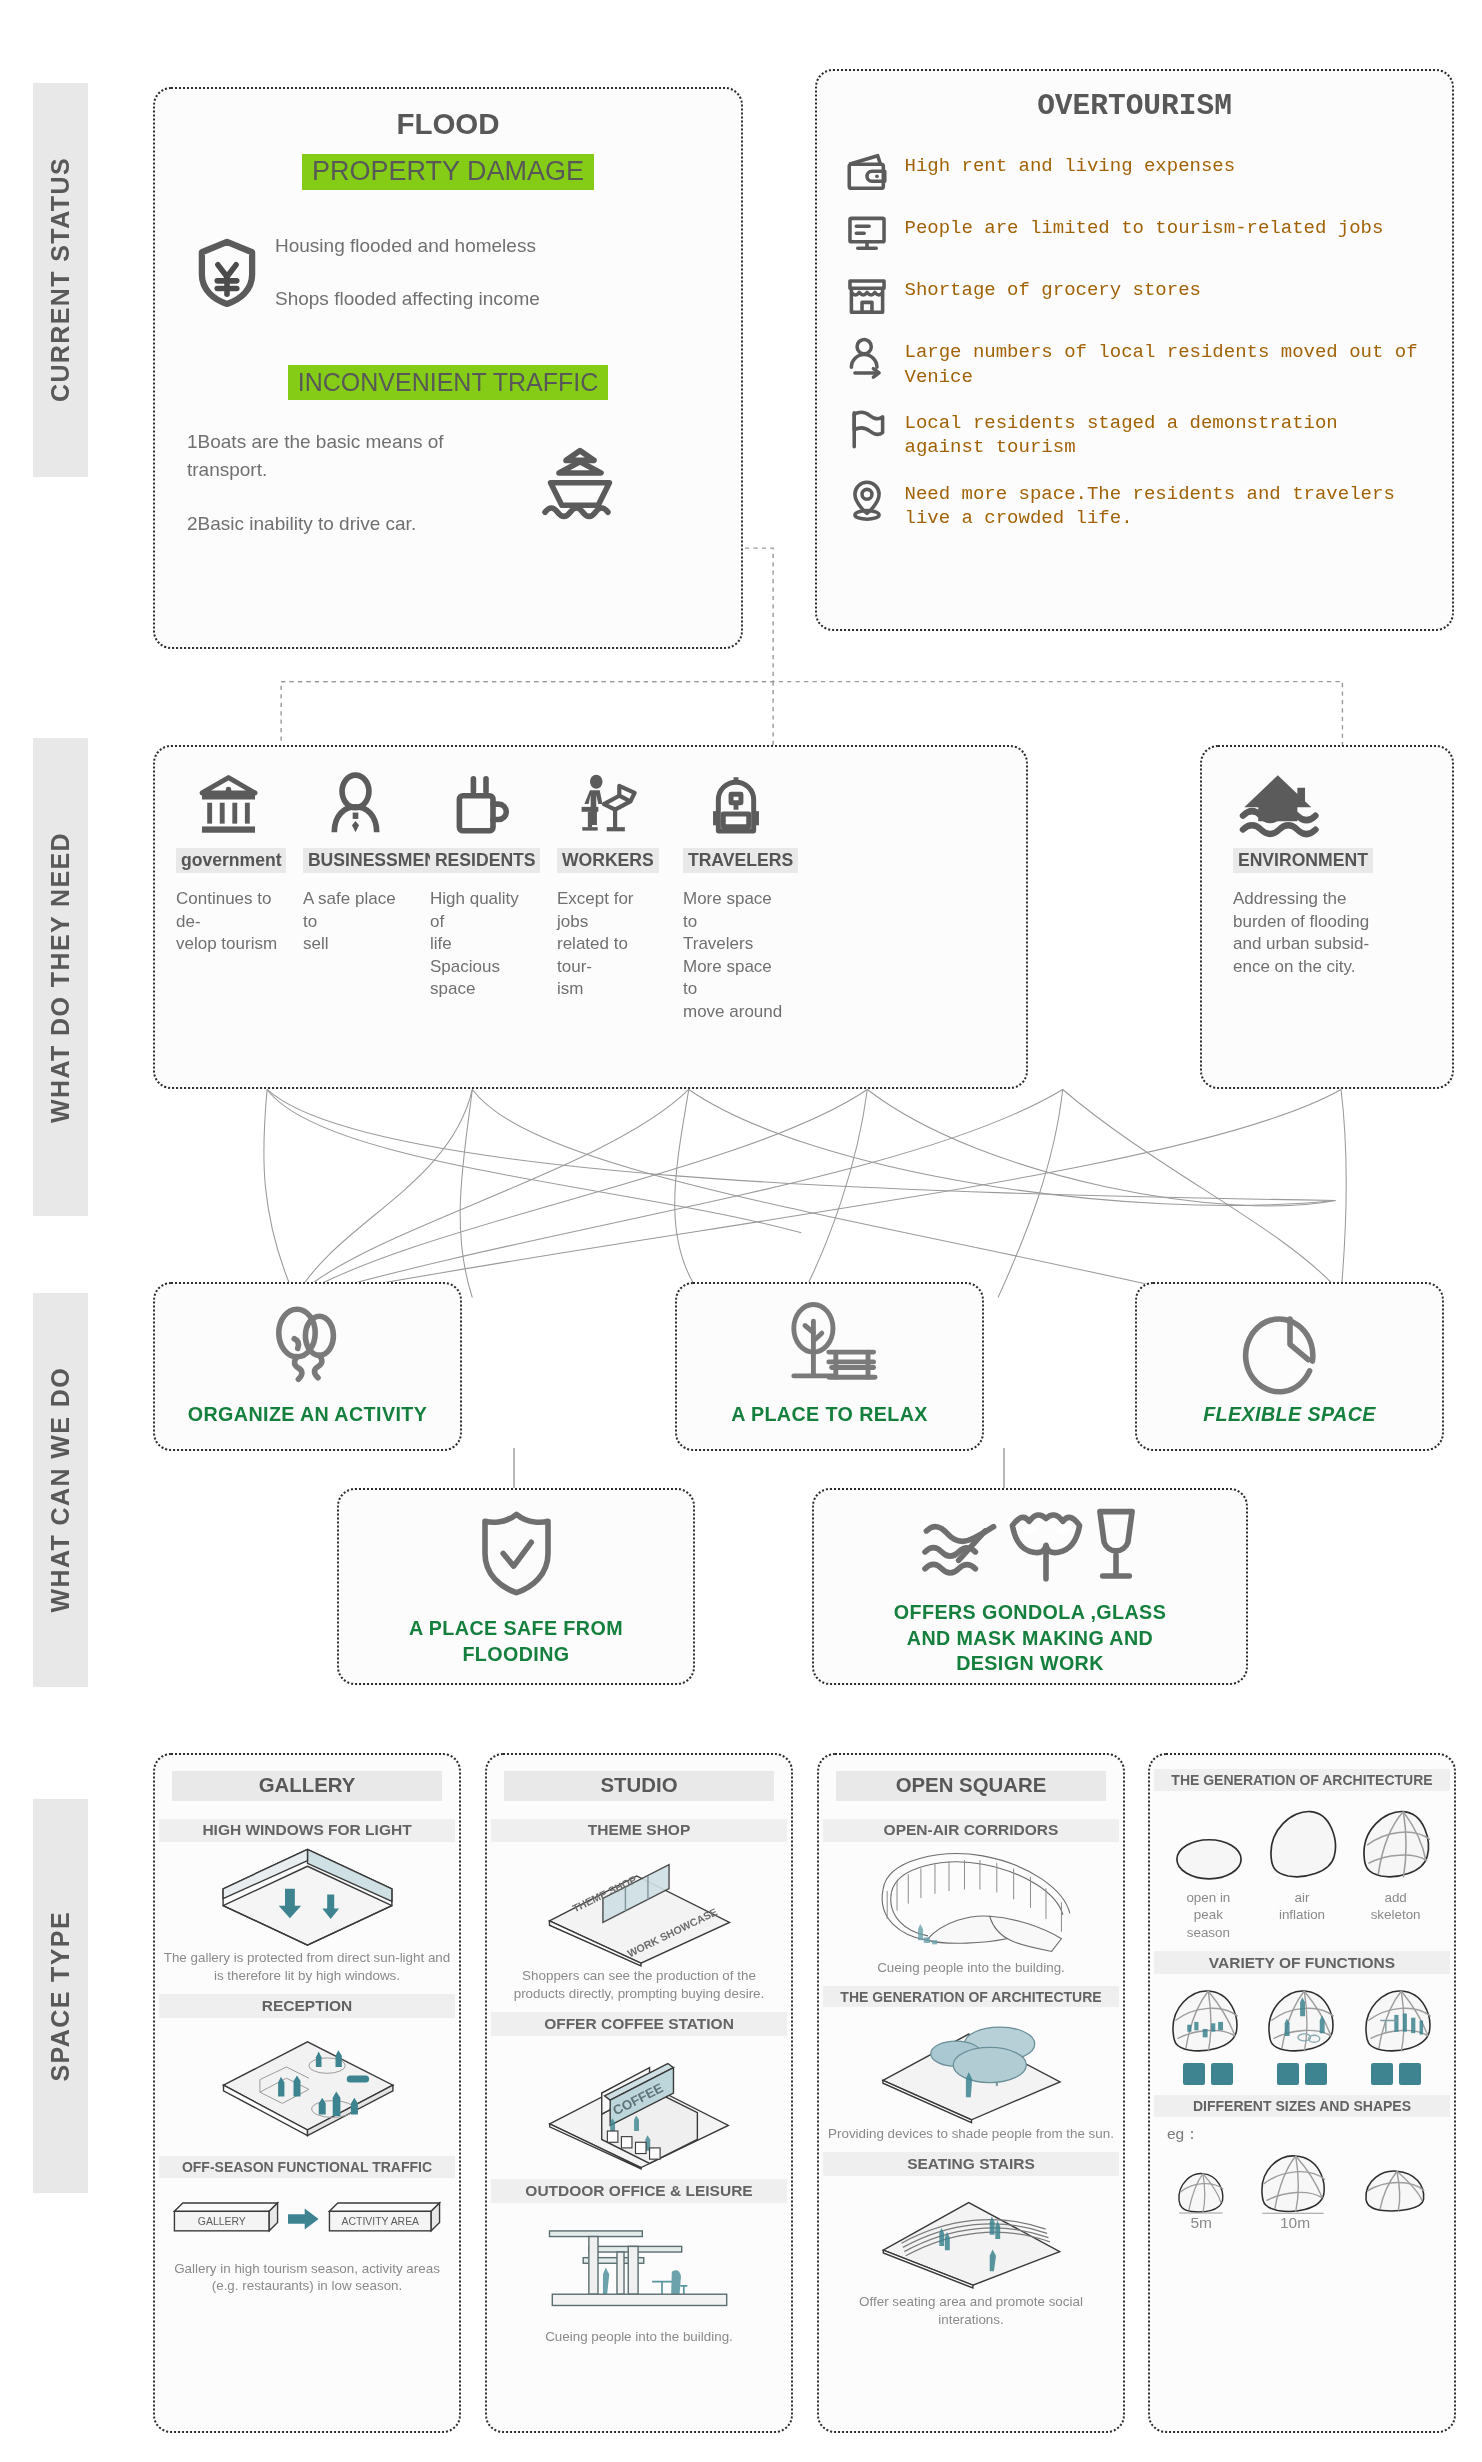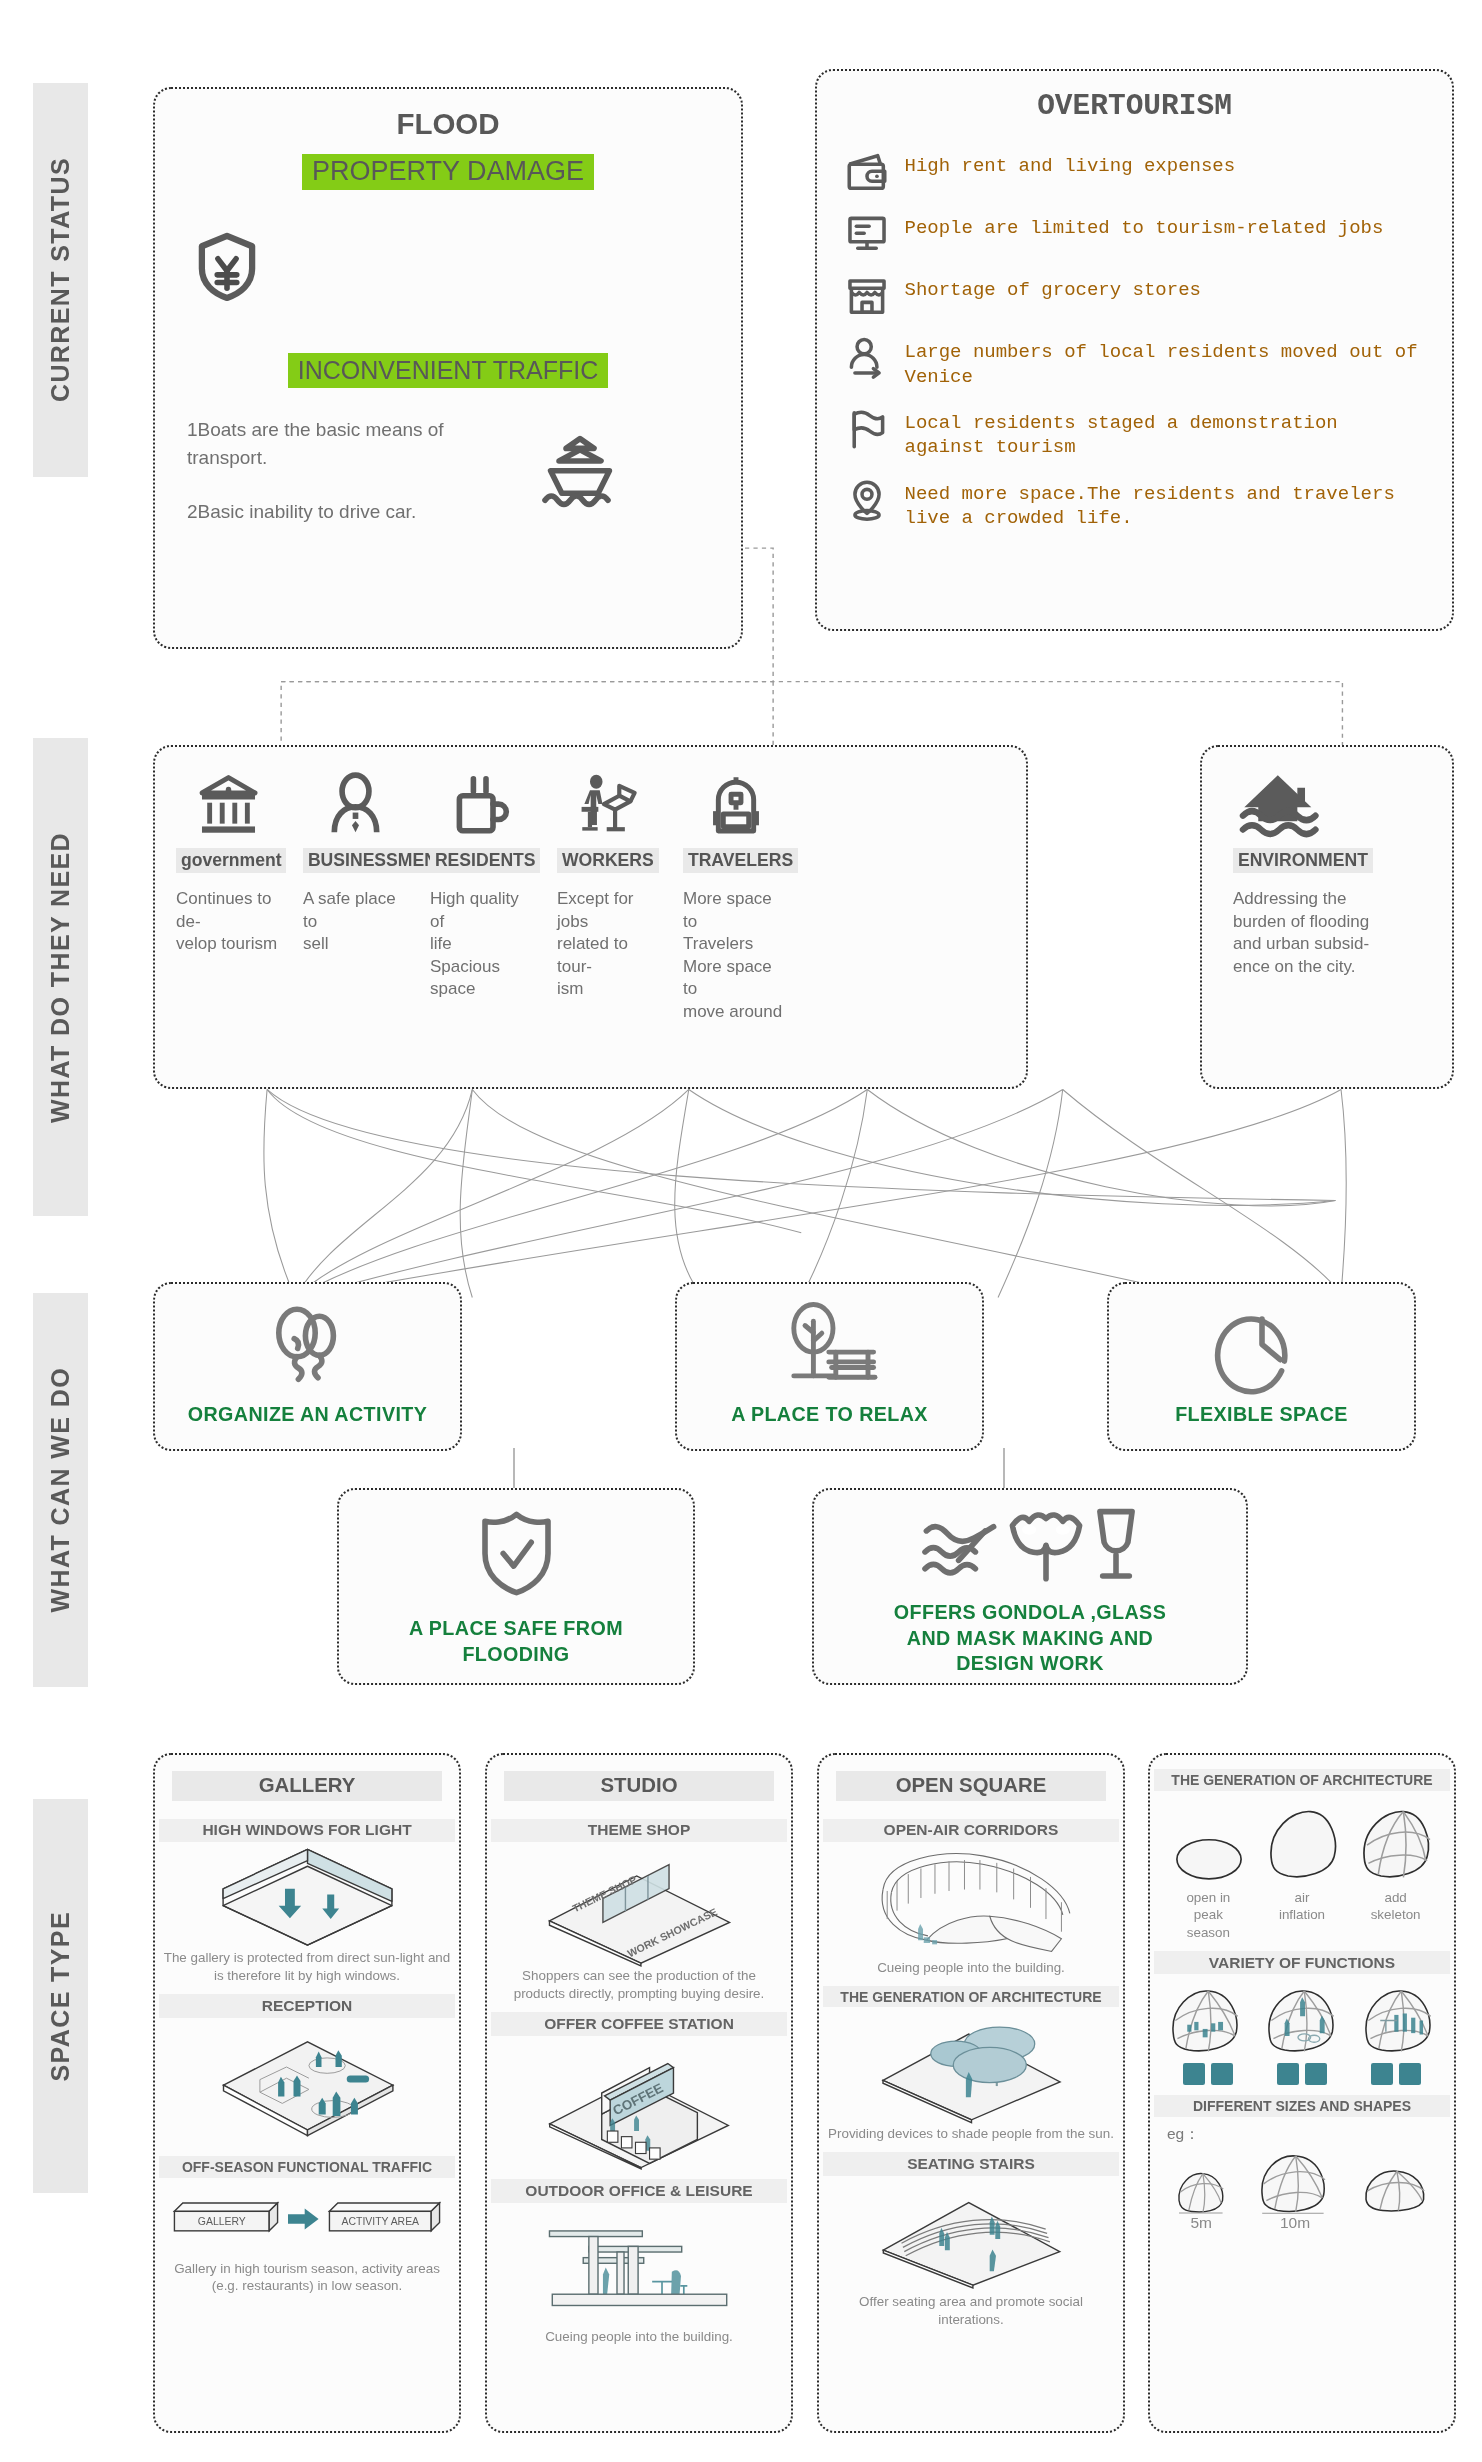--- a/index.html
+++ b/index.html
@@ -117,20 +117,24 @@
         <svg width="60" height="69" viewBox="0 0 86 98">
           <path d="M43 5 L79 20 V52 C79 74 62 88 43 94 C24 88 7 74 7 52 V20 Z" fill="none" stroke="#5b5b5b" stroke-width="9" stroke-linejoin="round"></path>
           <g stroke="#4c4c4c" stroke-width="8" fill="none" stroke-linecap="round">
             <line x1="30" y1="38" x2="43" y2="55"></line>
             <line x1="56" y1="38" x2="43" y2="55"></line>
             <line x1="43" y1="55" x2="43" y2="80"></line>
             <line x1="29" y1="61" x2="57" y2="61"></line>
             <line x1="29" y1="72" x2="57" y2="72"></line>
           </g>
         </svg>
+      </div>
+      <div>
+        <div class="ftext">Housing flooded and homeless</div>
+        <div class="ftext" style="margin-top:24px;">Shops flooded affecting income</div>
       </div>
     </div>
 
     <div style="text-align:center; margin-top:52px;">
       <span class="hl" style="font-size:25px;">INCONVENIENT TRAFFIC</span>
     </div>
 
     <div style="display:flex; align-items:center; margin-top:28px; padding:0 32px;">
       <div style="flex:1 1 auto; max-width:330px;">
         <div class="ftext">1Boats are the basic means of transport.</div>
@@ -405,21 +409,21 @@
             <line x1="84" y1="74" x2="84" y2="110"></line>
             <line x1="130" y1="74" x2="130" y2="110"></line>
             <line x1="74" y1="110" x2="140" y2="110"></line>
           </g>
         </svg>
       </span>
     </div>
     <div class="act-title" style="top:118px; white-space:pre-line;">A PLACE TO RELAX</div>
   </div>
 
-  <div class="dcard" style="left:1107px; top:1282px; width:309px; height:169px;">
+  <div class="dcard" style="left:1135px; top:1282px; width:309px; height:169px;font-style:italic;">
     <div style="display:flex; justify-content:center; margin-top:18px;">
       <span>
         <svg width="84" height="86" viewBox="0 0 120 122" fill="none" stroke="#7a7a7a" stroke-width="8" stroke-linecap="round" stroke-linejoin="round">
           <path d="M88 98 A48 52 0 1 1 92 84"></path>
           <path d="M60 24 V60 L86 82"></path>
         </svg>
       </span>
     </div>
     <div class="act-title" style="top:118px; white-space:pre-line;">FLEXIBLE SPACE</div>
   </div>

